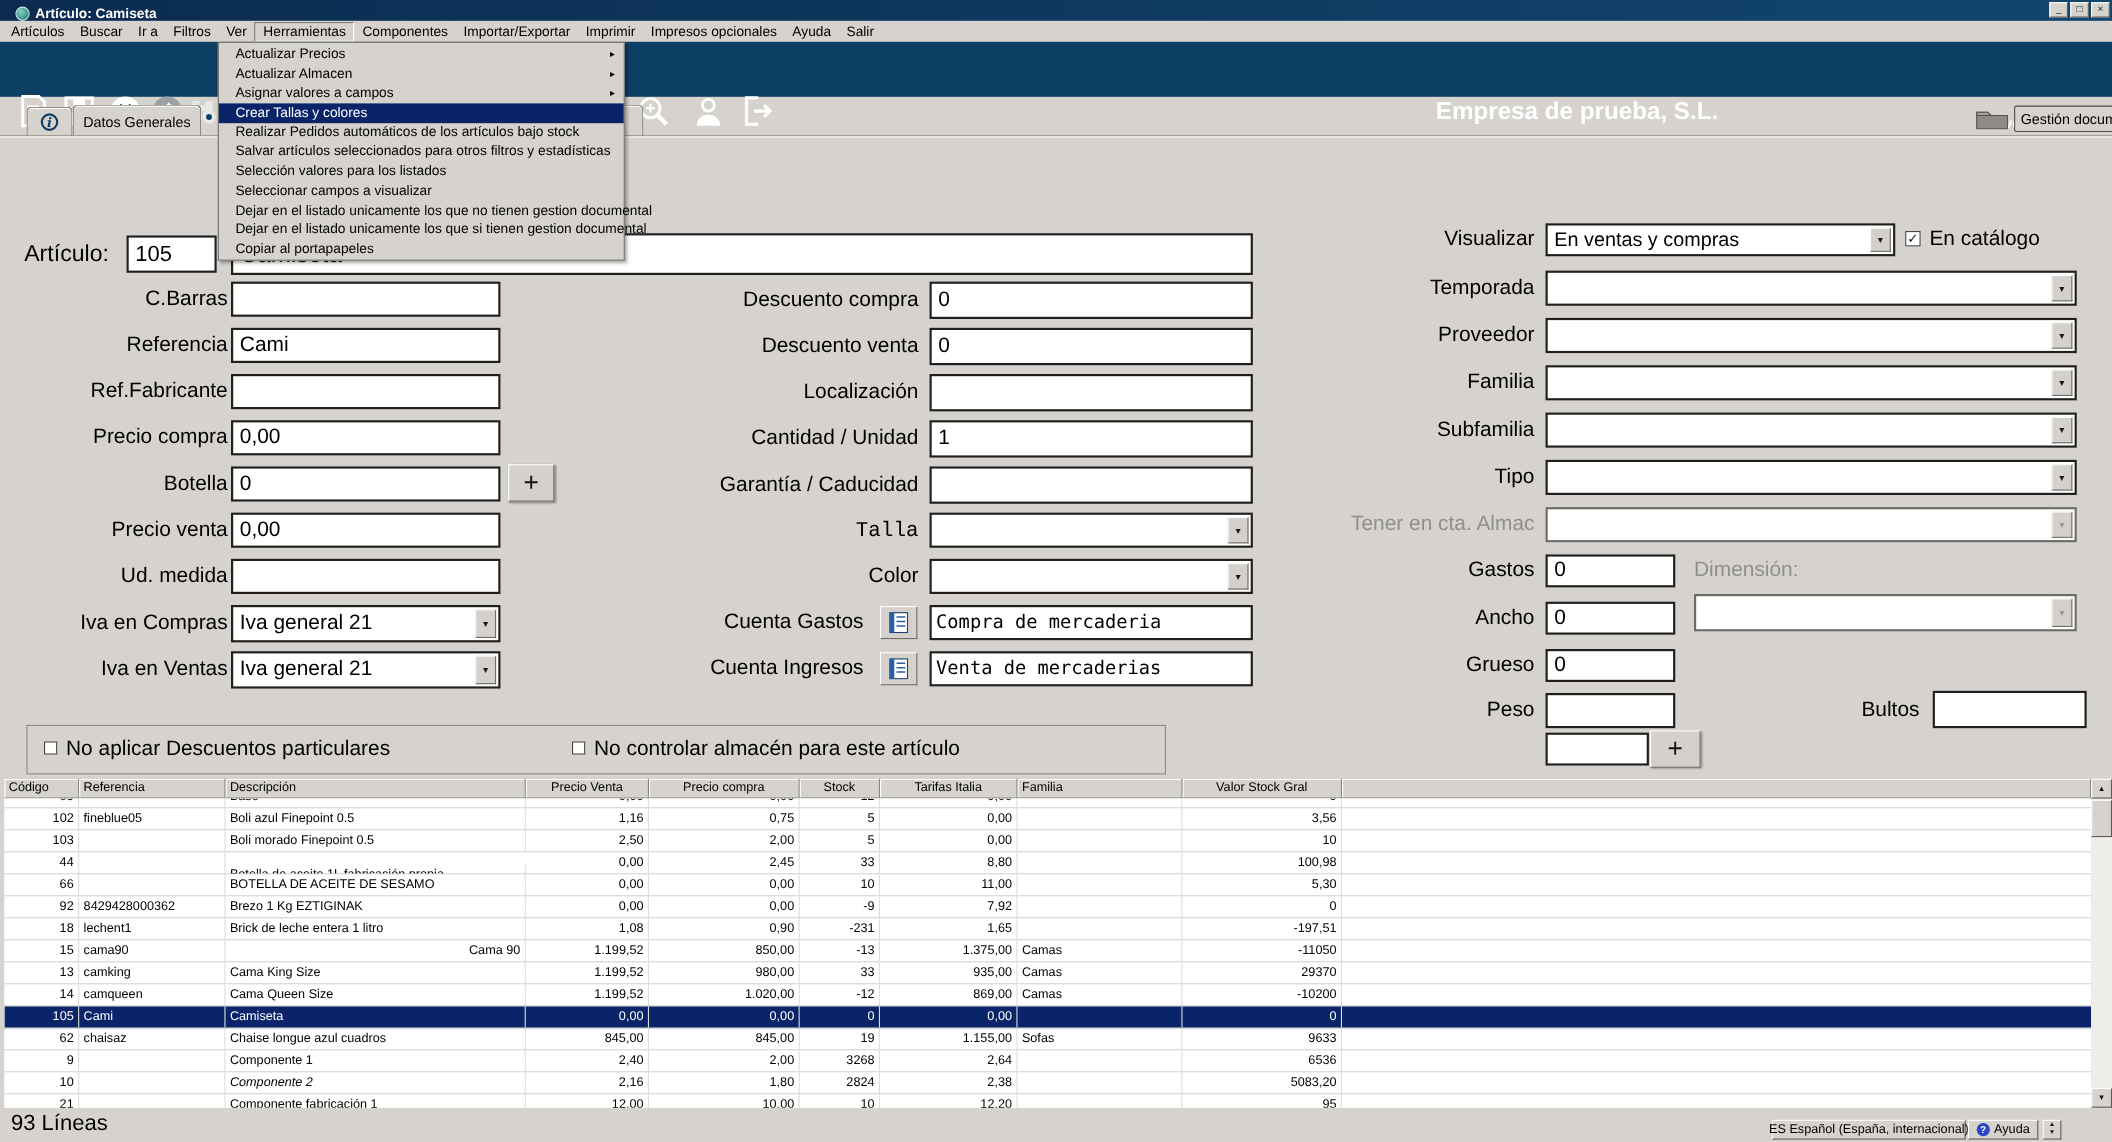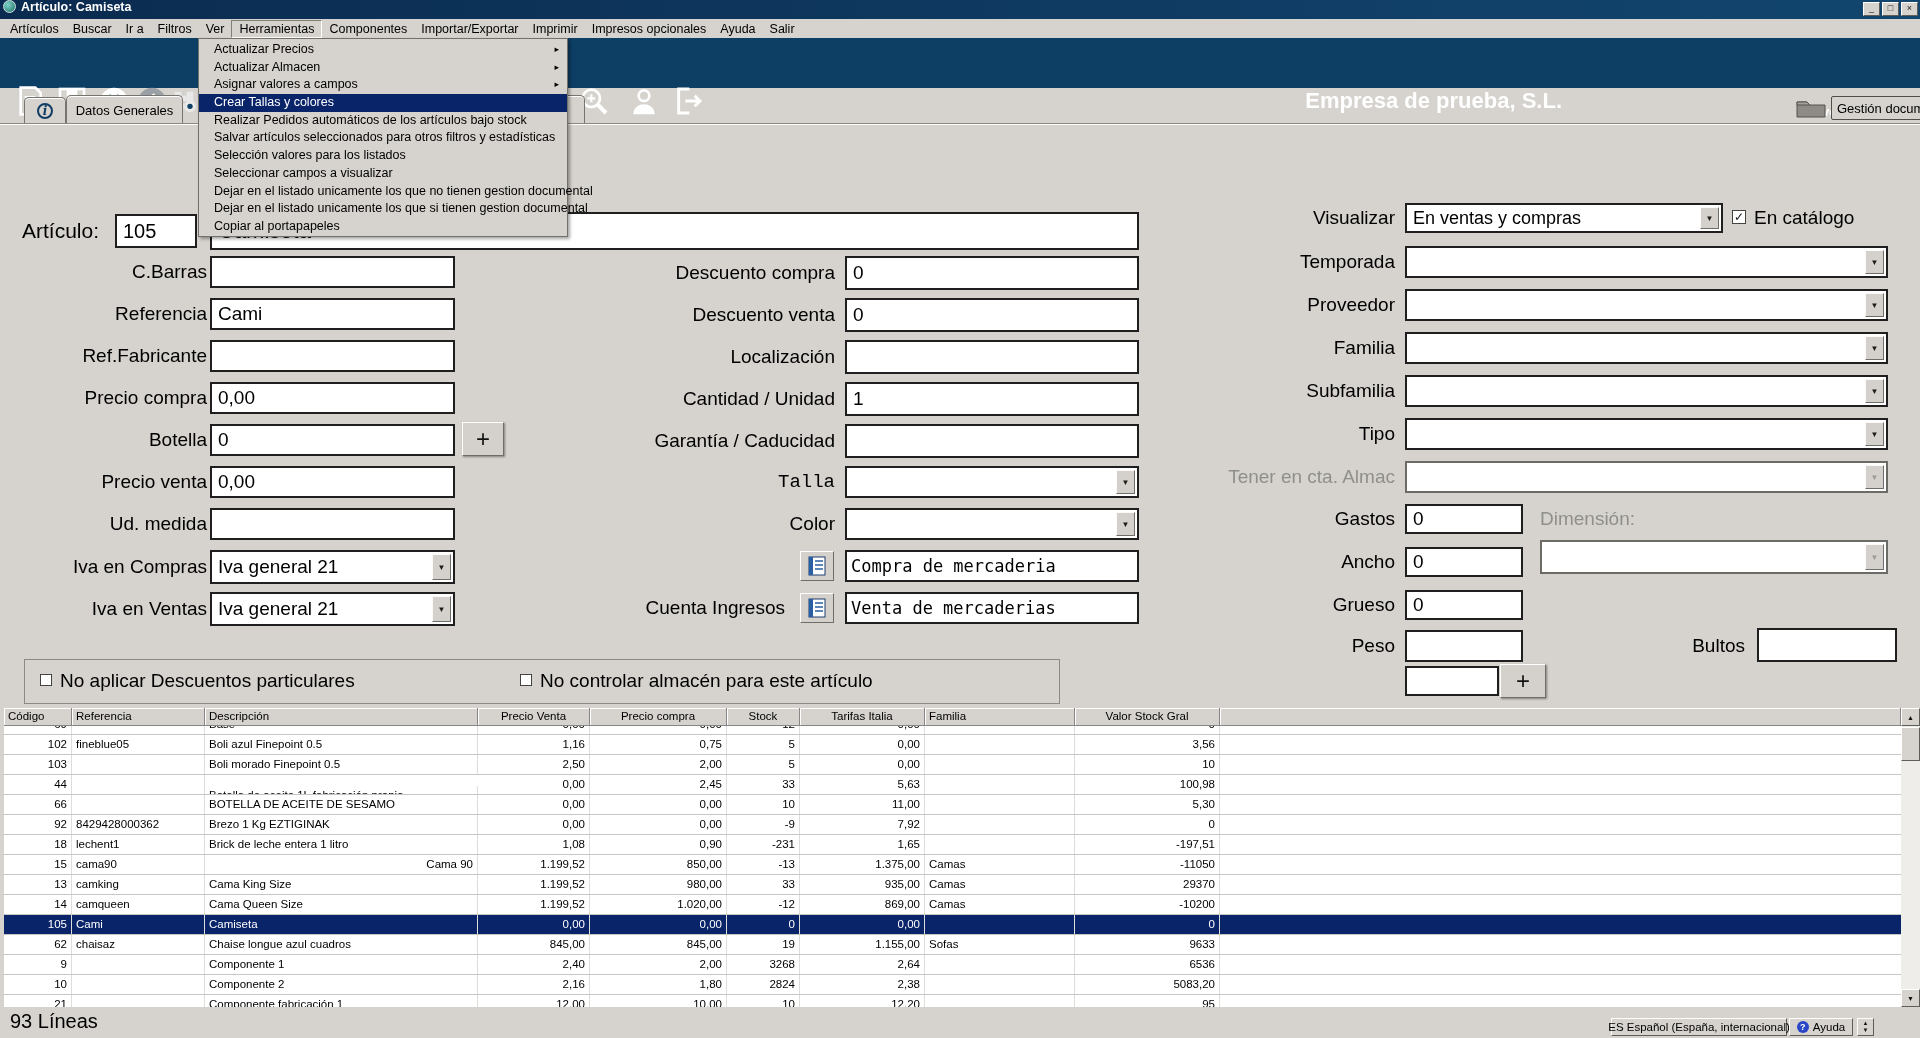--- a/index.html
+++ b/index.html
@@ -3,21 +3,21 @@
 <meta charset="utf-8">
 <style>
   * { box-sizing: border-box; margin: 0; padding: 0; }
   html,body { width:1920px; height:1038px; }
   body { font-family:"Liberation Sans",sans-serif; background:#d6d3ce; }
   .screen { position:relative; width:1920px; height:1038px; background:#d6d3ce; overflow:hidden; }
 
   
   .titlebar { position:absolute; left:0; top:0; width:1920px; height:19px;
     background:linear-gradient(90deg,#0b2b50,#12466f); color:#fff;
-    display:flex; align-items:flex-start; padding-left:3px; }
+    display:flex; align-items:flex-end; padding-left:14px; }
   .app-icon { width:13px; height:13px; border-radius:50%;
     background:radial-gradient(circle at 35% 35%,#7fd4c8,#1c6e62); border:1px solid #cfe8e4; margin-right:5px; }
   .titletext { font-size:12.5px; font-weight:bold; }
   .winbtns { position:absolute; right:2px; top:2px; display:flex; gap:2px; }
   .wbtn { width:17px; height:14px; background:#d6d3ce; border:1px solid;
     border-color:#fff #5f5d58 #5f5d58 #fff; font-size:9px; line-height:11px; text-align:center; color:#1a1a1a; }
 
   
   .menubar { position:absolute; left:0; top:19px; width:1920px; height:19px;
     background:#d6d3ce; display:flex; align-items:center; padding-left:3px; font-size:12.5px; color:#000; }
@@ -254,20 +254,21 @@
     <span></span>
     <span class="drop"></span>
   </div>
 
   <div class="lbl" style="left:560px; width:275px; top:508px; line-height:32px;">Color</div>
   <div class="fld" style="left:845px; top:508px; width:294px; height:32px;">
     <span></span>
     <span class="drop"></span>
   </div>
 
+  <div class="lbl" style="left:510px; width:275px; top:550px; line-height:32px;">Cuenta Gastos</div>
   <div class="acct-btn" style="left:800px; top:551px;">
     <svg width="18" height="20" viewBox="0 0 18 20">
         <rect x="1" y="1" width="16" height="18" fill="#fff" stroke="#1c3d6e"></rect>
         <rect x="1" y="1" width="4" height="18" fill="#2b5fa3"></rect>
         <path d="M7 5h8M7 9h8M7 13h8" stroke="#2b5fa3" stroke-width="1.4"></path>
       </svg>
   </div>
   <div class="fld mono" style="left:845px; top:550px; width:294px; height:32px;">Compra de mercaderia</div>
 
   <div class="lbl" style="left:510px; width:275px; top:592px; line-height:32px;">Cuenta Ingresos</div>
@@ -400,21 +401,21 @@
         <div class="tcell" style="width: 145px; text-align: right;">10</div>
         <div class="tcell tfill"></div>
       </div>
       <div class="trow">
         <div class="tcell" style="width: 68px; text-align: right;">44</div>
         <div class="tcell" style="width: 133px; text-align: left;"></div>
         <div class="tcell" style="width: 273px; text-align: left; margin-top: 11px;">Botella de aceite 1L fabricación propia</div>
         <div class="tcell" style="width: 112px; text-align: right;">0,00</div>
         <div class="tcell" style="width: 137px; text-align: right;">2,45</div>
         <div class="tcell" style="width: 73px; text-align: right;">33</div>
-        <div class="tcell" style="width: 125px; text-align: right;">5,63</div>
+        <div class="tcell" style="width: 125px; text-align: right;">8,80</div>
         <div class="tcell" style="width: 150px; text-align: left;"></div>
         <div class="tcell" style="width: 145px; text-align: right;">100,98</div>
         <div class="tcell tfill"></div>
       </div>
       <div class="trow">
         <div class="tcell" style="width: 68px; text-align: right;">66</div>
         <div class="tcell" style="width: 133px; text-align: left;"></div>
         <div class="tcell" style="width: 273px; text-align: left;">BOTELLA DE ACEITE DE SESAMO</div>
         <div class="tcell" style="width: 112px; text-align: right;">0,00</div>
         <div class="tcell" style="width: 137px; text-align: right;">0,00</div>
@@ -516,21 +517,21 @@
         <div class="tcell" style="width: 137px; text-align: right;">2,00</div>
         <div class="tcell" style="width: 73px; text-align: right;">3268</div>
         <div class="tcell" style="width: 125px; text-align: right;">2,64</div>
         <div class="tcell" style="width: 150px; text-align: left;"></div>
         <div class="tcell" style="width: 145px; text-align: right;">6536</div>
         <div class="tcell tfill"></div>
       </div>
       <div class="trow">
         <div class="tcell" style="width: 68px; text-align: right;">10</div>
         <div class="tcell" style="width: 133px; text-align: left;"></div>
-        <div class="tcell" style="width: 273px; text-align: left;">Componente 2</div>
+        <div class="tcell" style="width: 273px; text-align: left; font-style: italic;">Componente 2</div>
         <div class="tcell" style="width: 112px; text-align: right;">2,16</div>
         <div class="tcell" style="width: 137px; text-align: right;">1,80</div>
         <div class="tcell" style="width: 73px; text-align: right;">2824</div>
         <div class="tcell" style="width: 125px; text-align: right;">2,38</div>
         <div class="tcell" style="width: 150px; text-align: left;"></div>
         <div class="tcell" style="width: 145px; text-align: right;">5083,20</div>
         <div class="tcell tfill"></div>
       </div>
       <div class="trow">
         <div class="tcell" style="width: 68px; text-align: right;">21</div>

